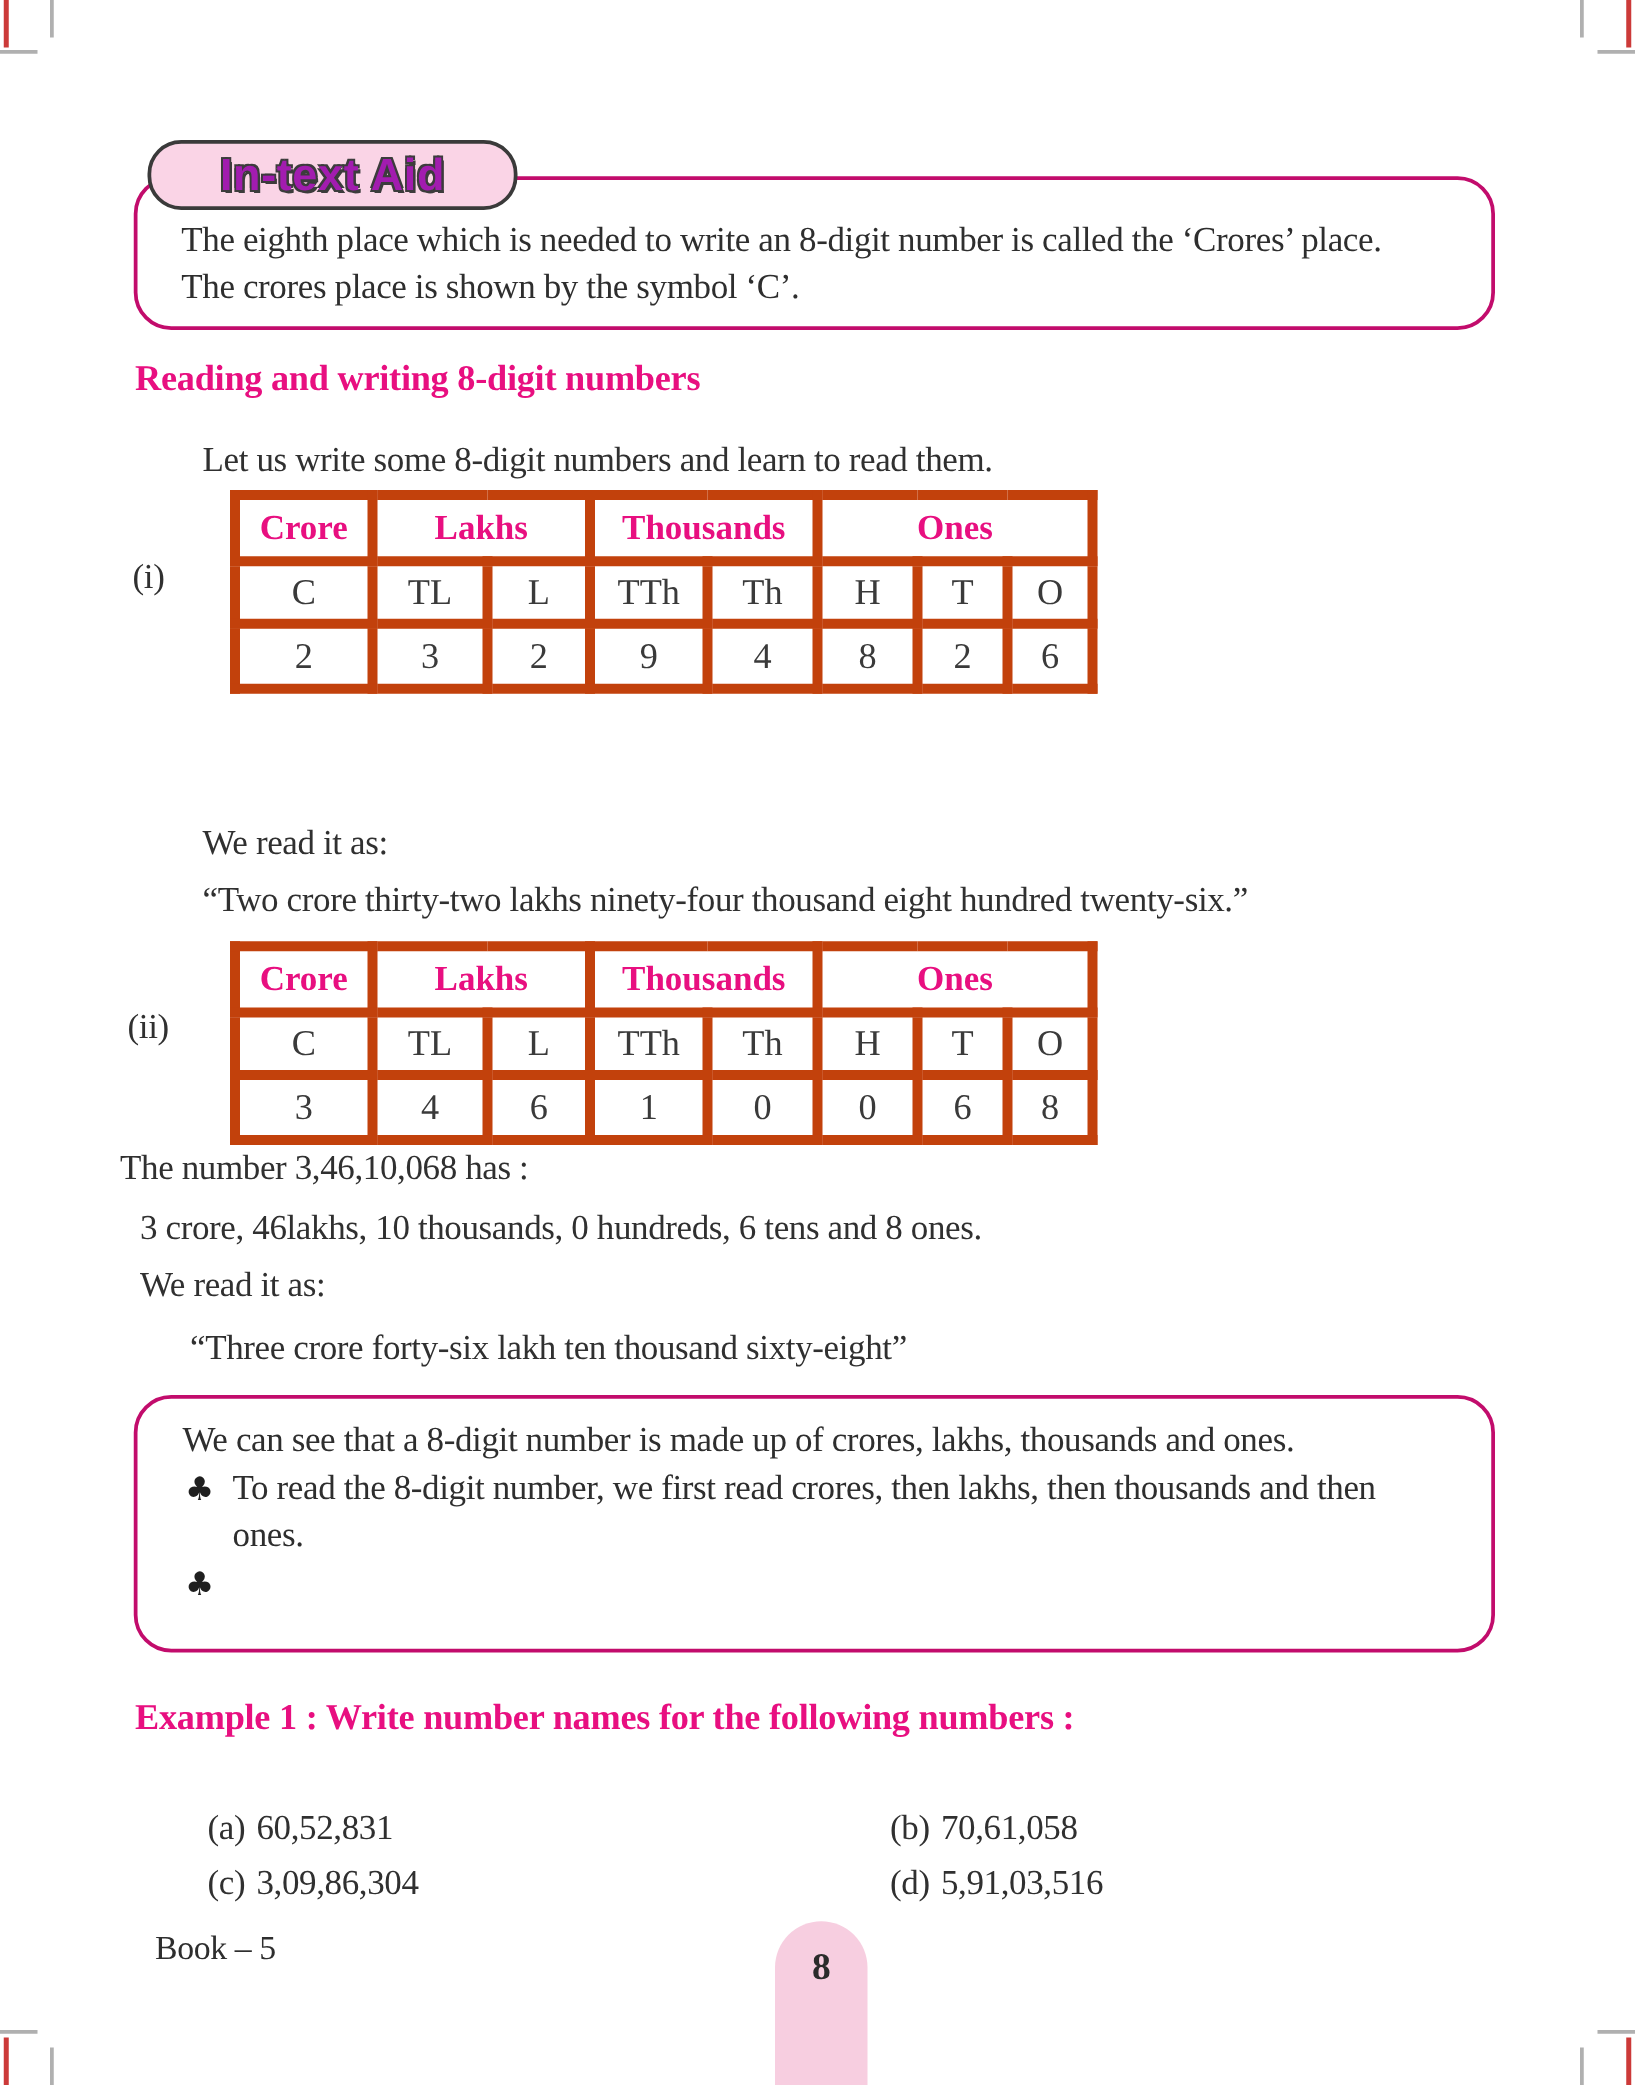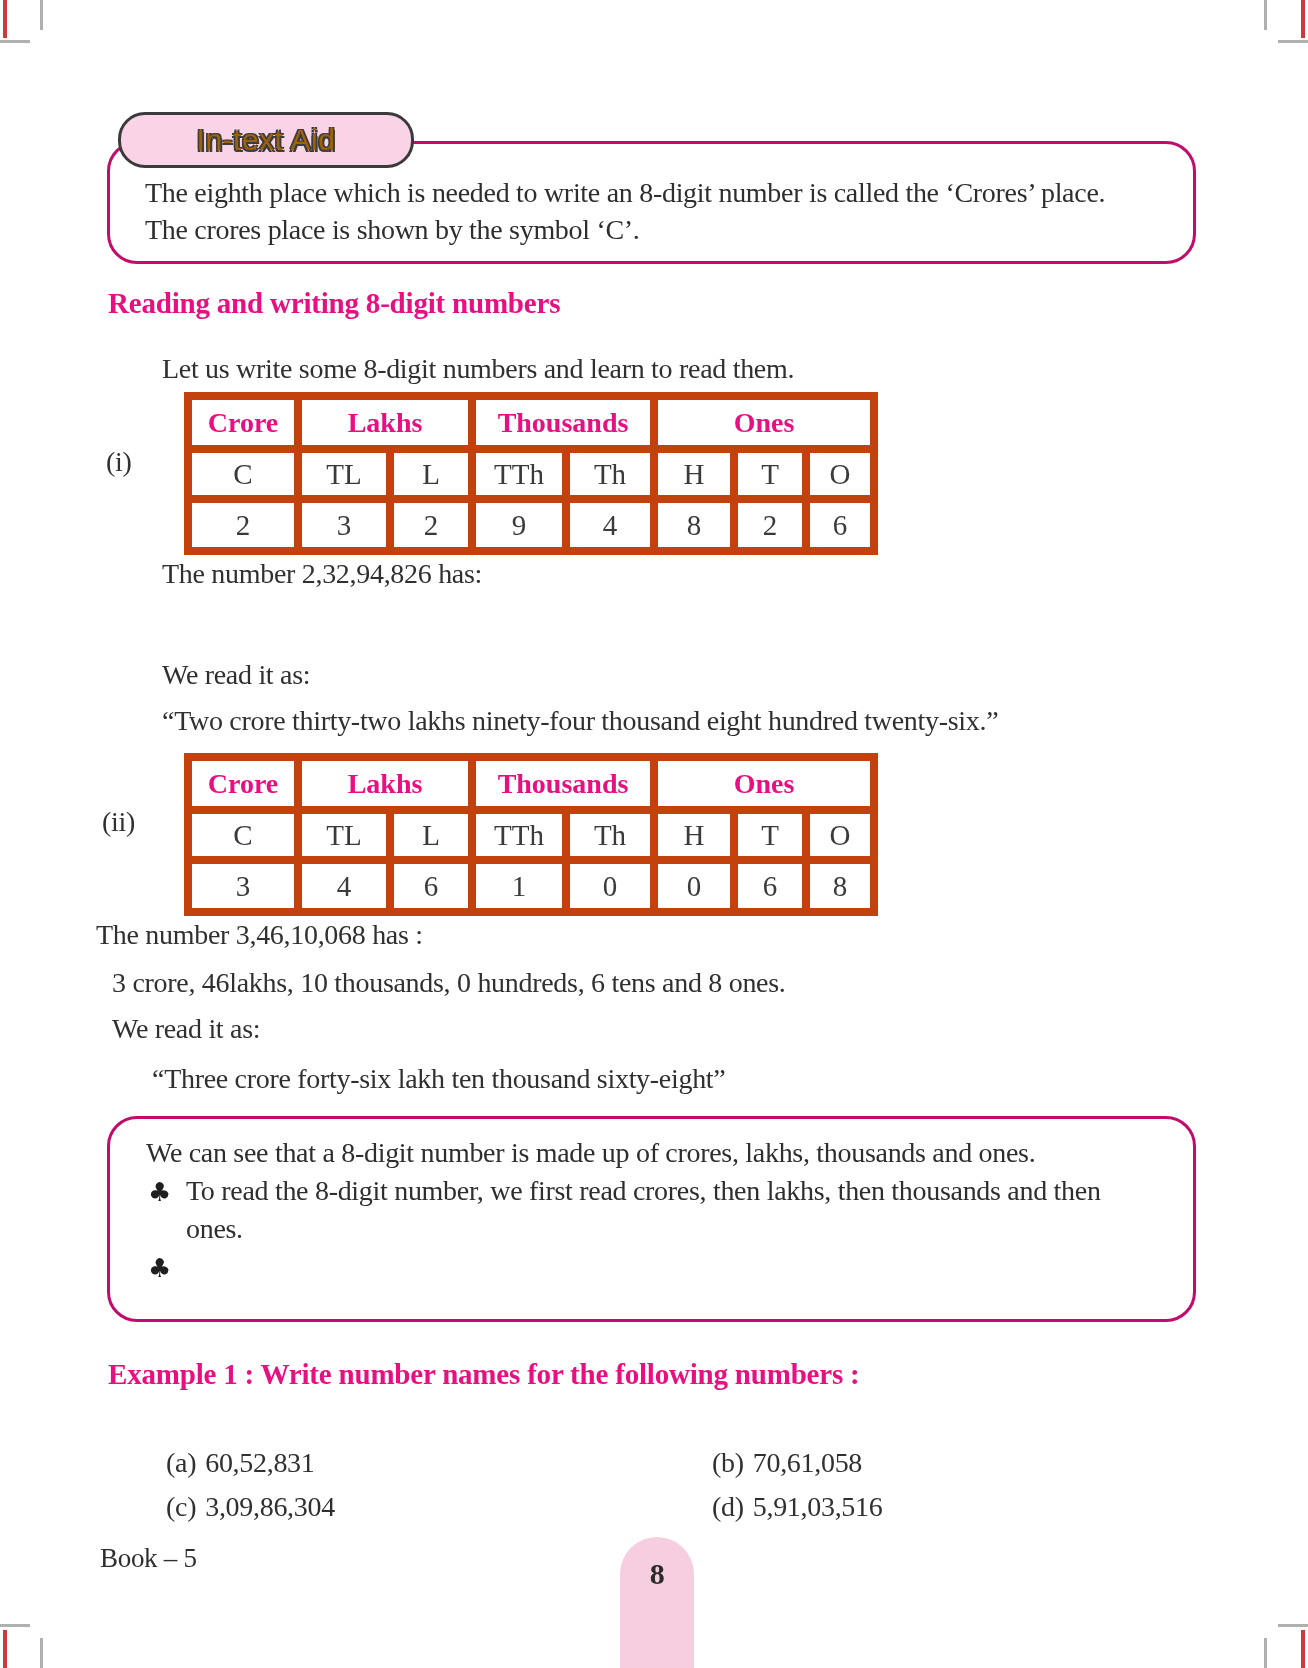--- a/index.html
+++ b/index.html
@@ -14,21 +14,21 @@
   .intext-box{
     position:absolute;left:107px;top:141px;width:1089px;height:123px;
     border:3px solid #c20c6c;border-radius:30px;background:#ffffff;box-sizing:border-box;
   }
   .intext-badge{
     position:absolute;left:118px;top:112px;width:296px;height:56px;
     background:#fad4e6;border:3px solid #3a3a3a;border-radius:27px;box-sizing:border-box;
     display:flex;align-items:center;justify-content:center;z-index:3;
   }
   .intext-badge span{
-    font-family:"Liberation Sans", sans-serif;font-weight:normal;font-size:30px;color:#a16207;
+    font-family:"Liberation Sans", sans-serif;font-weight:bold;font-size:36px;color:#a21caf;
     letter-spacing:0.5px;
     text-shadow:2px 2px 0 #3c3c3c,-1.5px -1.5px 0 #3c3c3c,1.5px -1.5px 0 #3c3c3c,-1.5px 1.5px 0 #3c3c3c;
   }
   .intext-body{
     position:absolute;left:145px;top:174px;width:985px;font-size:28px;line-height:37px;color:#2e2e2e;
   }
   
   .mag-heading{position:absolute;font-size:29px;font-weight:bold;color:#e80f80;white-space:nowrap;letter-spacing:-0.2px;}
   .para{position:absolute;font-size:28px;line-height:34px;white-space:nowrap;}
   
@@ -46,21 +46,21 @@
     position:absolute;left:107px;top:1116px;width:1089px;height:206px;box-sizing:border-box;
     border:3px solid #c20c6c;border-radius:30px;background:#ffffff;
     padding:15px 26px 0 36px;font-size:28px;line-height:38px;color:#2e2e2e;
   }
   .summary-intro{margin:0;}
   .bullet{position:relative;padding-left:40px;margin:0;}
   .bullet .club{position:absolute;left:2px;top:1px;font-size:26px;color:#1f1f1f;font-family:"DejaVu Sans", sans-serif;}
   
   .item-label{display:inline-block;margin-right:9px;}
   
-  .book-label{position:absolute;left:100px;top:1543px;font-size:27px;color:#2e2e2e;white-space:nowrap;}
+  .book-label{position:absolute;left:124px;top:1543px;font-size:27px;color:#2e2e2e;white-space:nowrap;}
   .page-tab{
     position:absolute;left:620px;top:1537px;width:74px;height:131px;
     background:#f7cee0;border-radius:37px 37px 0 0;text-align:center;box-sizing:border-box;padding-top:20px;
   }
   .page-tab span{font-size:30px;font-weight:bold;color:#2b2b2b;}
 </style>
 </head>
 <body>
 
 <div class="page">
@@ -122,21 +122,20 @@
       <td class="digit">2</td>
       <td class="digit">9</td>
       <td class="digit">4</td>
       <td class="digit">8</td>
       <td class="digit">2</td>
       <td class="digit">6</td>
     </tr>
   </tbody>
     </table>
 
-  <div class="para" style="left:162px;top:557px;">The number 2,32,94,826 has:</div>
   <div class="para" style="left:162px;top:658px;">We read it as:</div>
   <div class="para" style="left:162px;top:704px;">“Two crore thirty-two lakhs ninety-four thousand eight hundred twenty-six.”</div>
 
   <div class="tbl-label" style="left:102px;top:806px;">(ii)</div>
   <table class="pv" style="left:184px;top:753px;width:686px;">
     <colgroup>
       <col style="width:110px">
         <col style="width:92px">
         <col style="width:82px">
         <col style="width:94px">

